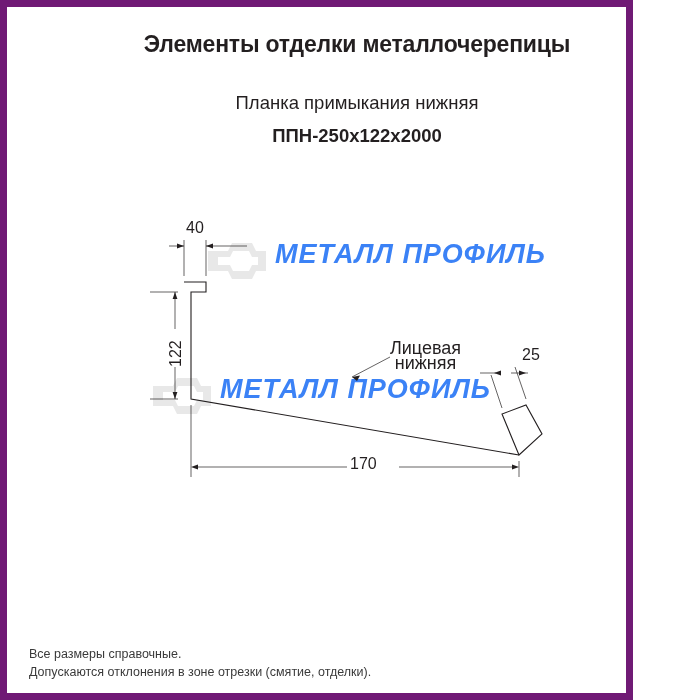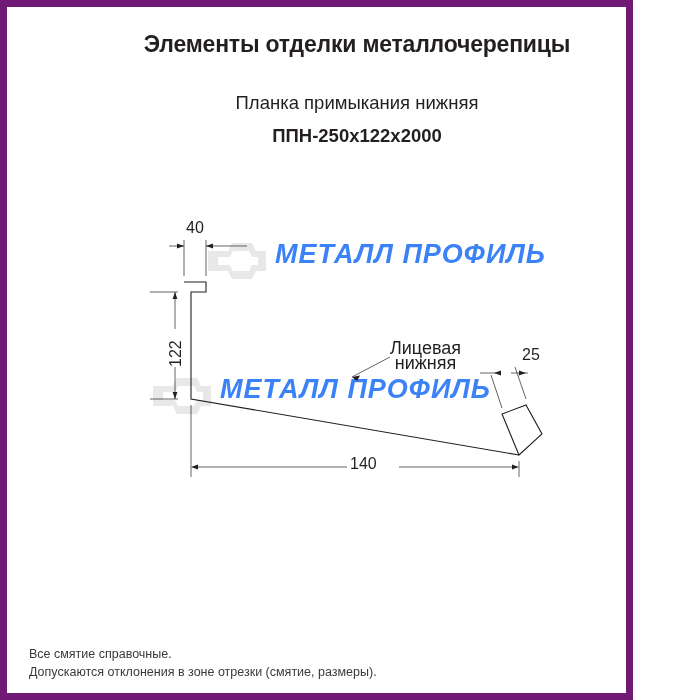--- a/index.html
+++ b/index.html
@@ -165,27 +165,27 @@
 
         <path d="M487,196 L494,193.6 L494,198.4 Z"></path>
         <path d="M519,196 L512,193.6 L512,198.4 Z"></path>
 
         <path d="M345,200 L353,198.5 L350,204 Z"></path>
       </g>
     </svg>
 
     <div class="dim-label" style="left:179px; top:42px;">40</div>
     <div class="dim-label vertical" style="left:160px; top:190px;">122</div>
-    <div class="dim-label" style="left:343px; top:278px;">140</div>
+    <div class="dim-label" style="left:343px; top:278px;">170</div>
     <div class="dim-label" style="left:487px; top:169px;margin-left:28px;">25</div>
 
     <div class="leader-label" style="left:383px; top:164px;">
       <div>Лицевая</div>
       <div>нижняя</div>
     </div>
   </div>
 
   <div class="footnotes">
-    <div>Все смятие справочные.</div>
-    <div>Допускаются отклонения в зоне отрезки (смятие, размеры).</div>
+    <div>Все размеры справочные.</div>
+    <div>Допускаются отклонения в зоне отрезки (смятие, отделки).</div>
   </div>
 
 </div>
 
 </body></html>

